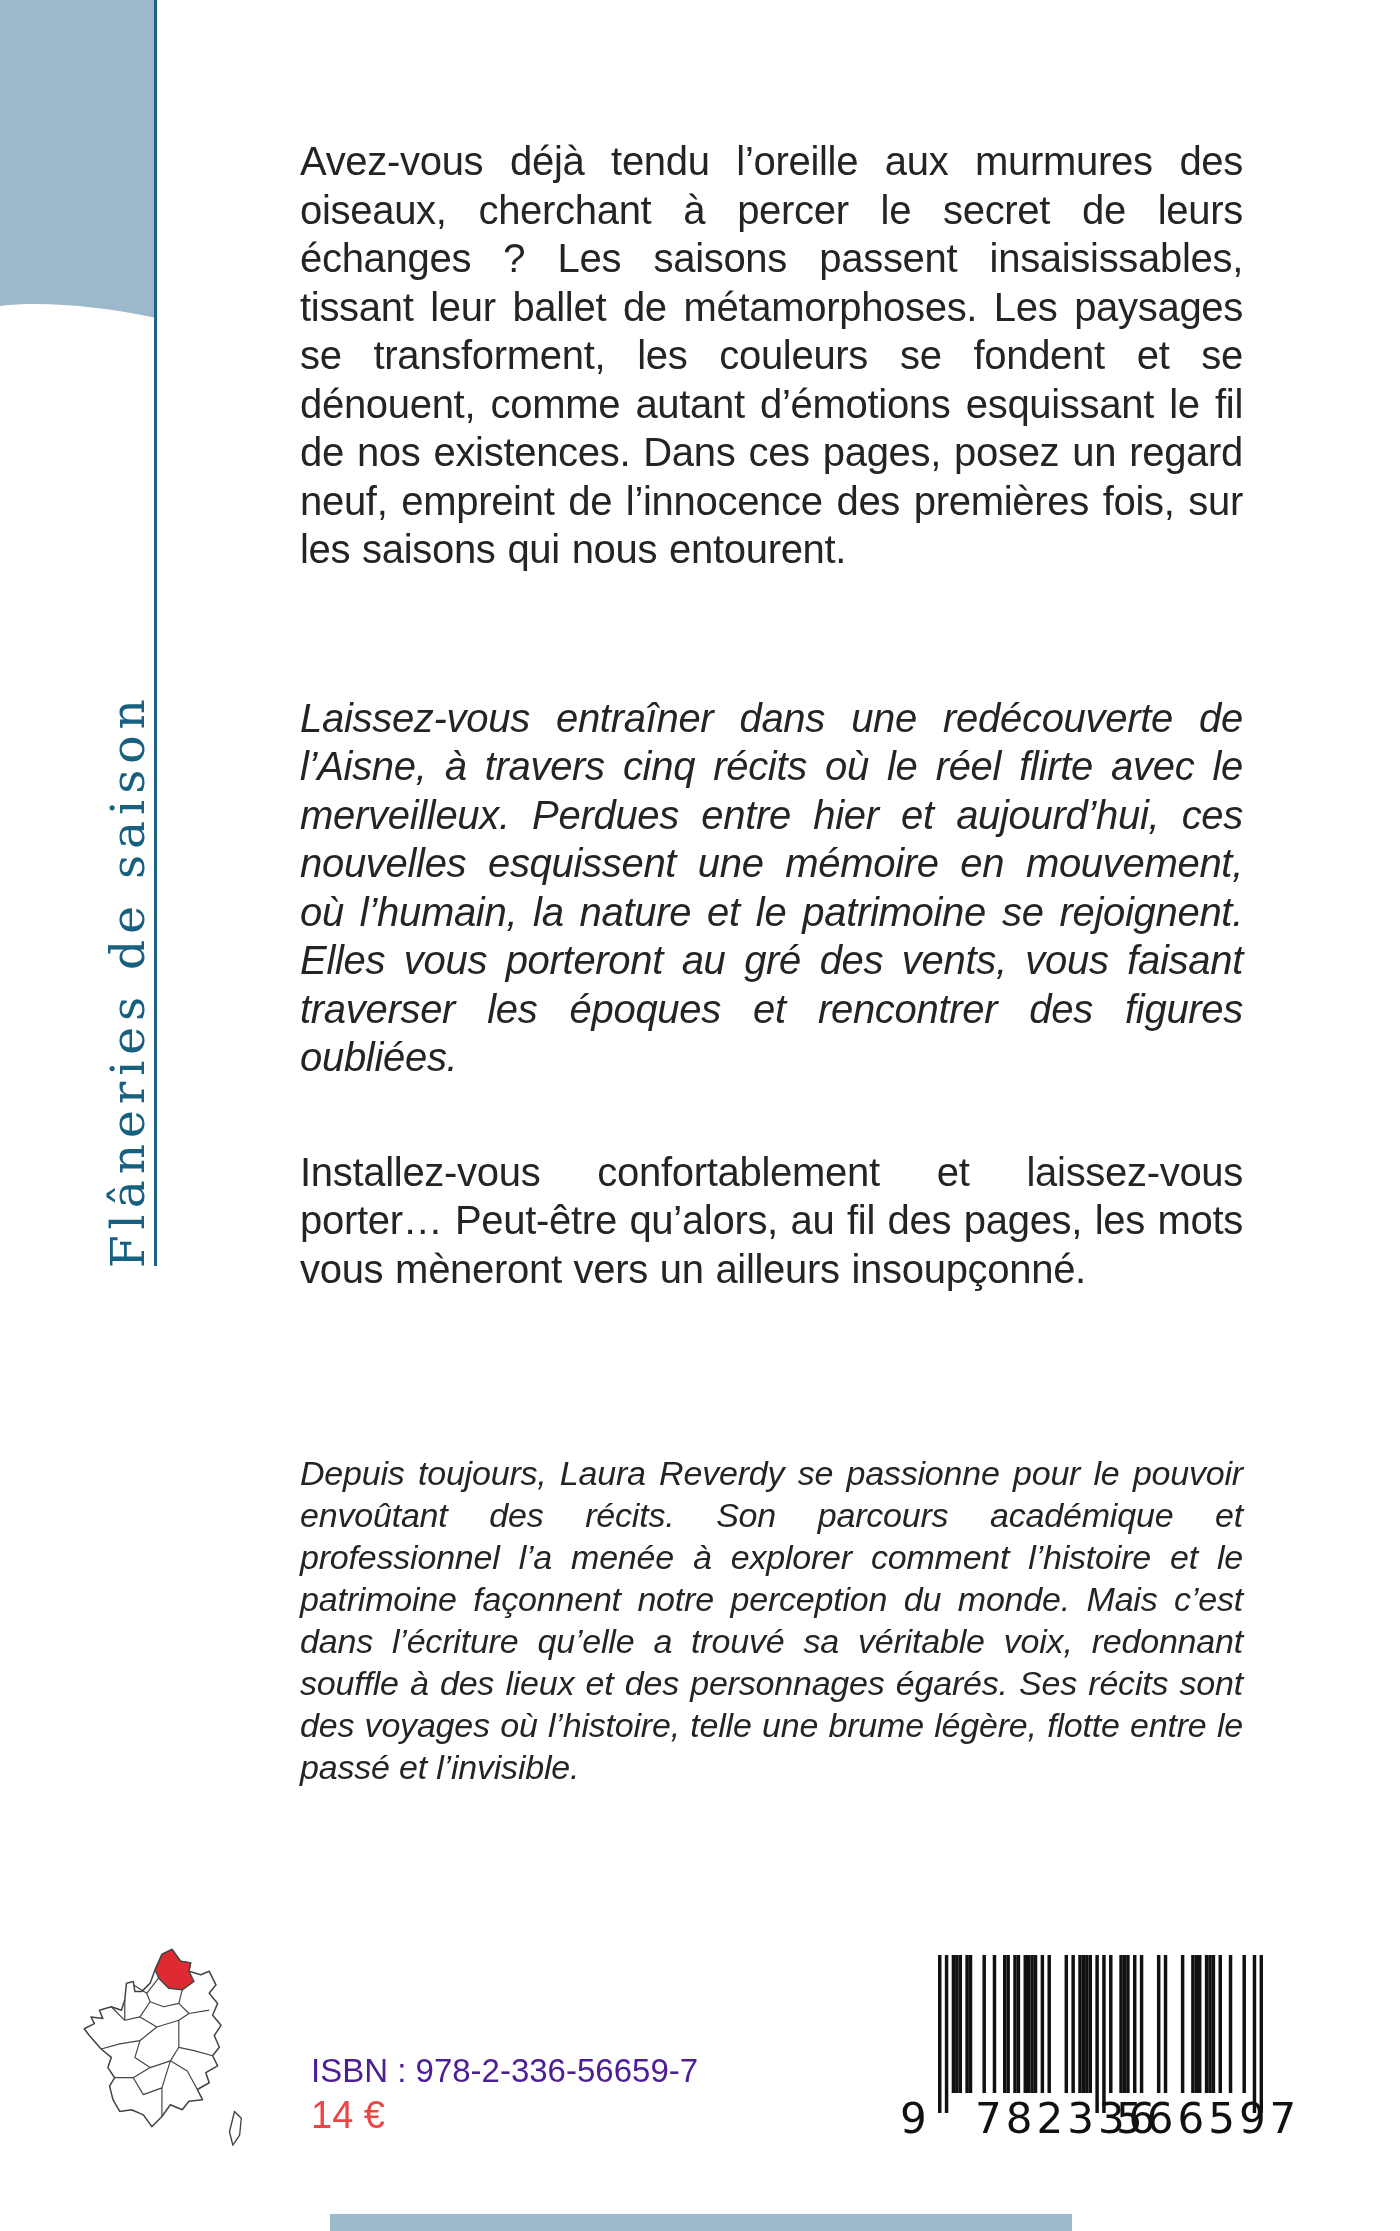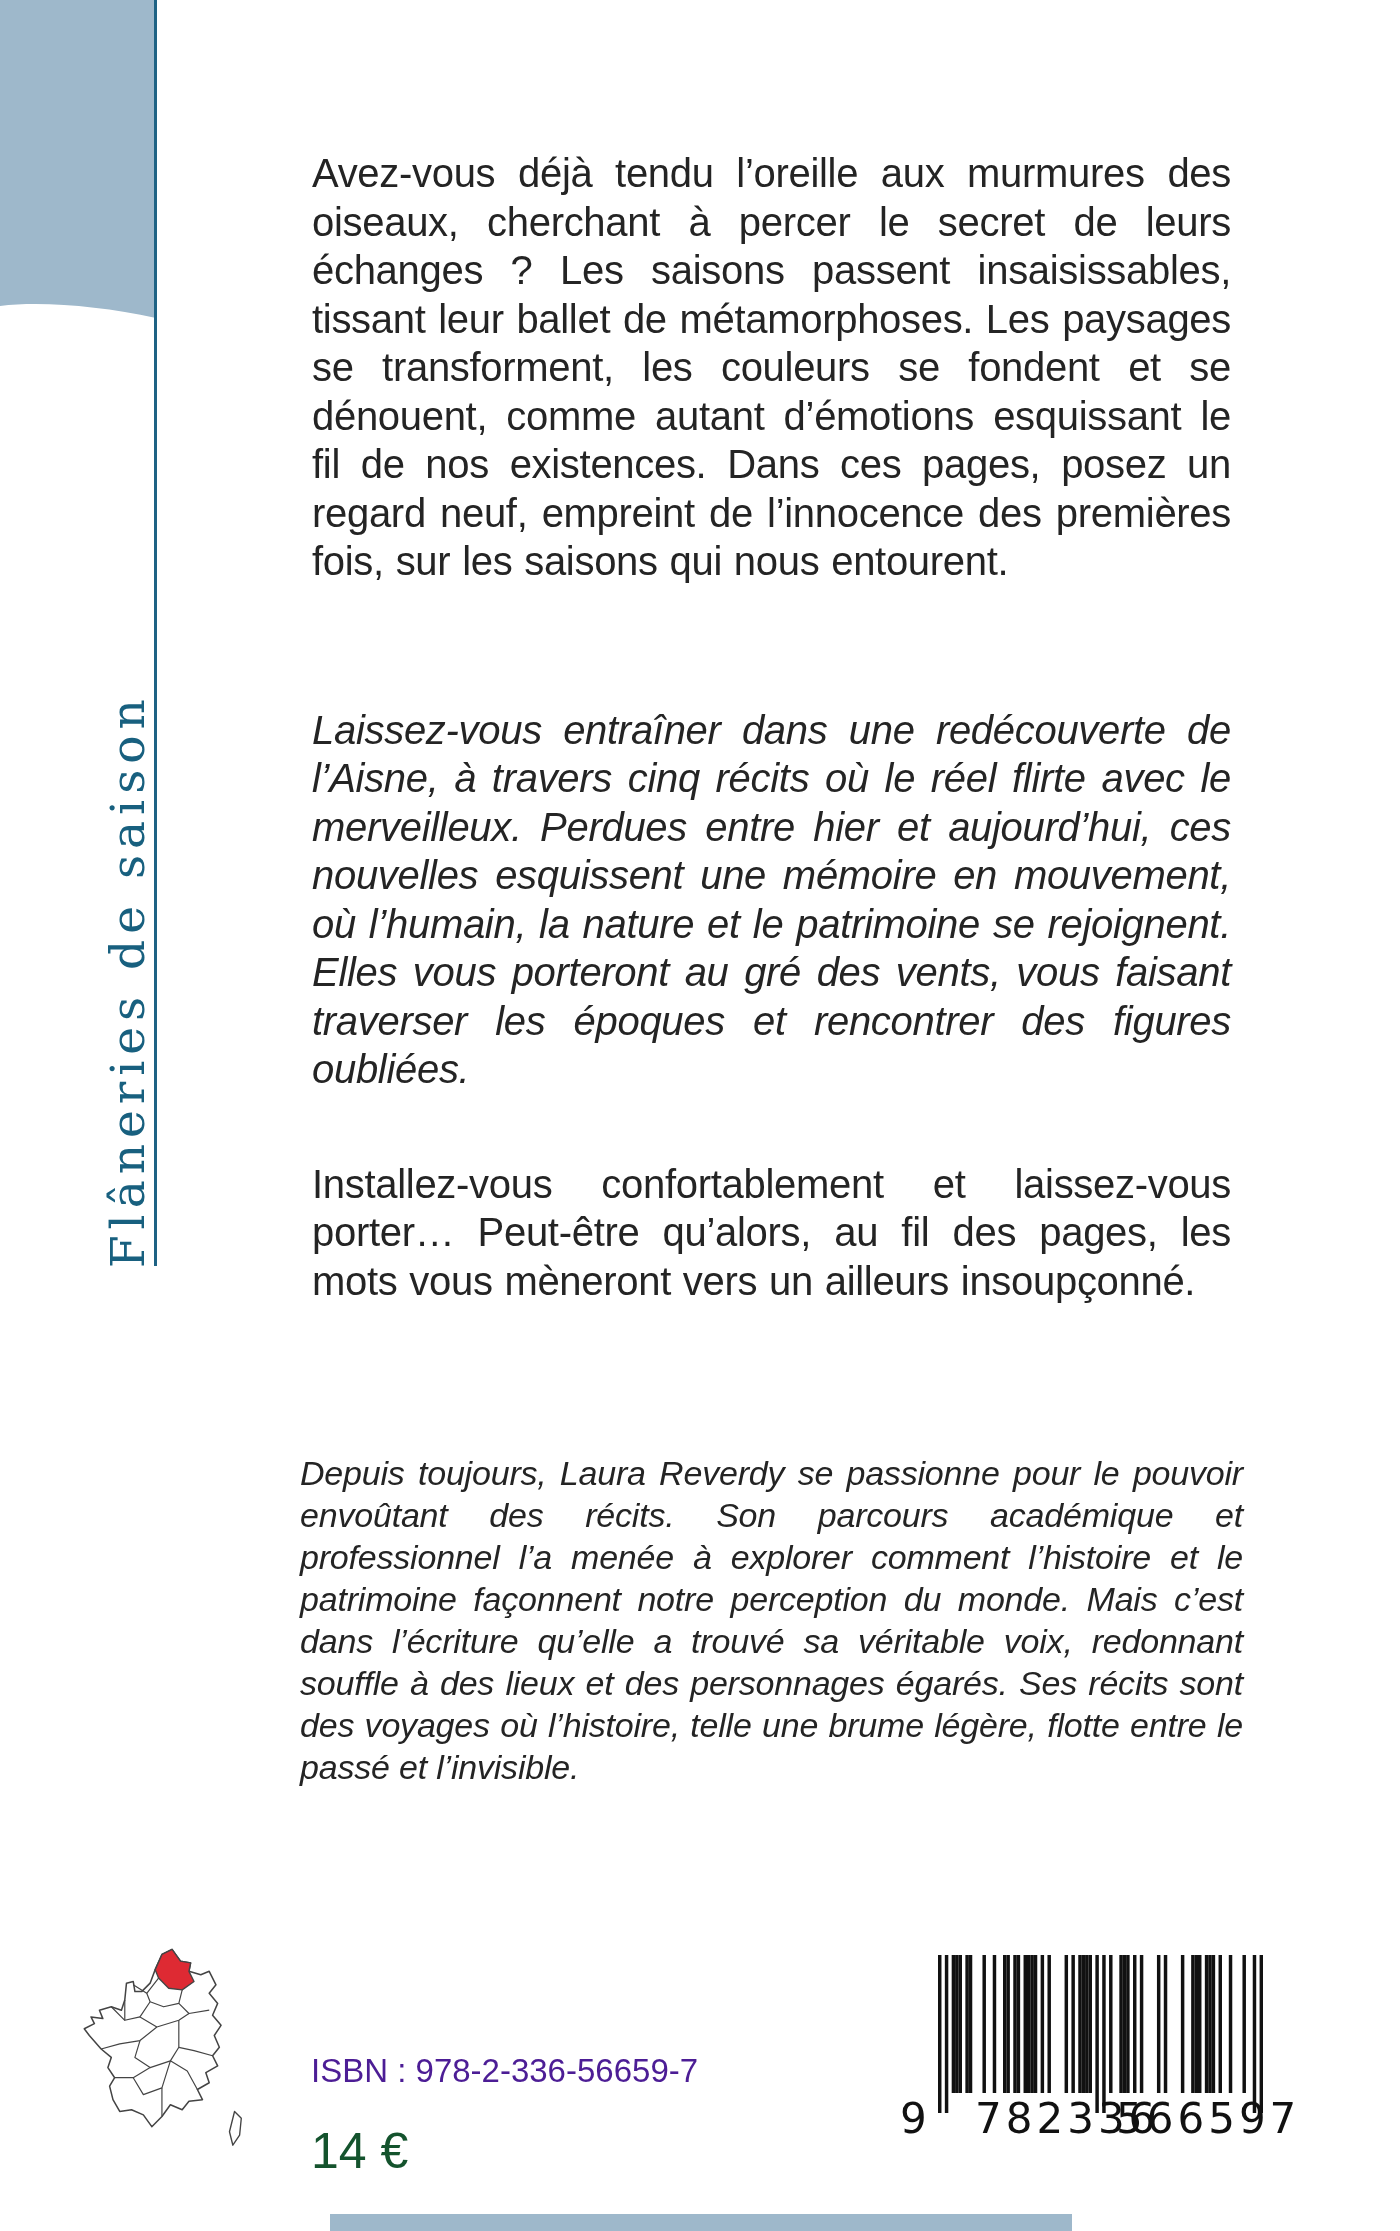--- a/index.html
+++ b/index.html
@@ -25,35 +25,35 @@
     font-size:47px;letter-spacing:6px;
     color:#18607F;white-space:nowrap;
   }
   
   .blurb{
     position:absolute;left:300px;top:137px;width:943px;
     font-size:40px;line-height:48.5px;
     text-align:justify;letter-spacing:-0.3px;word-spacing:1px;
     color:#242424;
   }
-  .blurb p{margin:12px;}
+  .blurb p{margin:0;}
   .blurb p.p2{margin-top:120px;font-style:italic;}
   .blurb p.p3{margin-top:66px;}
   
   .bio{
     position:absolute;left:300px;top:1452px;width:943px;
     font-size:34px;line-height:42px;font-style:italic;
     text-align:justify;letter-spacing:-0.2px;
     color:#242424;
   }
   .bio .author{font-weight:normal;}
   
   .credits{position:absolute;left:311px;top:1948px;font-size:30px;line-height:41px;color:#242424;}
   .isbn{position:absolute;left:311px;top:2052px;font-size:33px;color:#4c1d95;}
-  .price{position:absolute;left:311px;top:2094px;font-size:50px;color:#14532d;margin-top:28px;}
+  .price{position:absolute;left:311px;top:2094px;font-size:38px;color:#ef4444;}
   
   .map{position:absolute;left:74px;top:1946px;width:186px;height:206px;}
   
   .barcode{position:absolute;left:938px;top:1955px;width:325px;height:158px;}
   .bc-num{position:absolute;font-family:"DejaVu Sans","Liberation Sans",sans-serif;font-size:42px;color:#111;}
   .bc-first{left:900px;top:2094px;}
   .bc-g1{left:956px;top:2094px;letter-spacing:4px;margin-left:19px;}
   .bc-g2{left:1116px;top:2094px;letter-spacing:4px;}
   
   .footer-bar{position:absolute;left:330px;top:2214px;width:742px;height:17px;background:#9EB8CB;}

